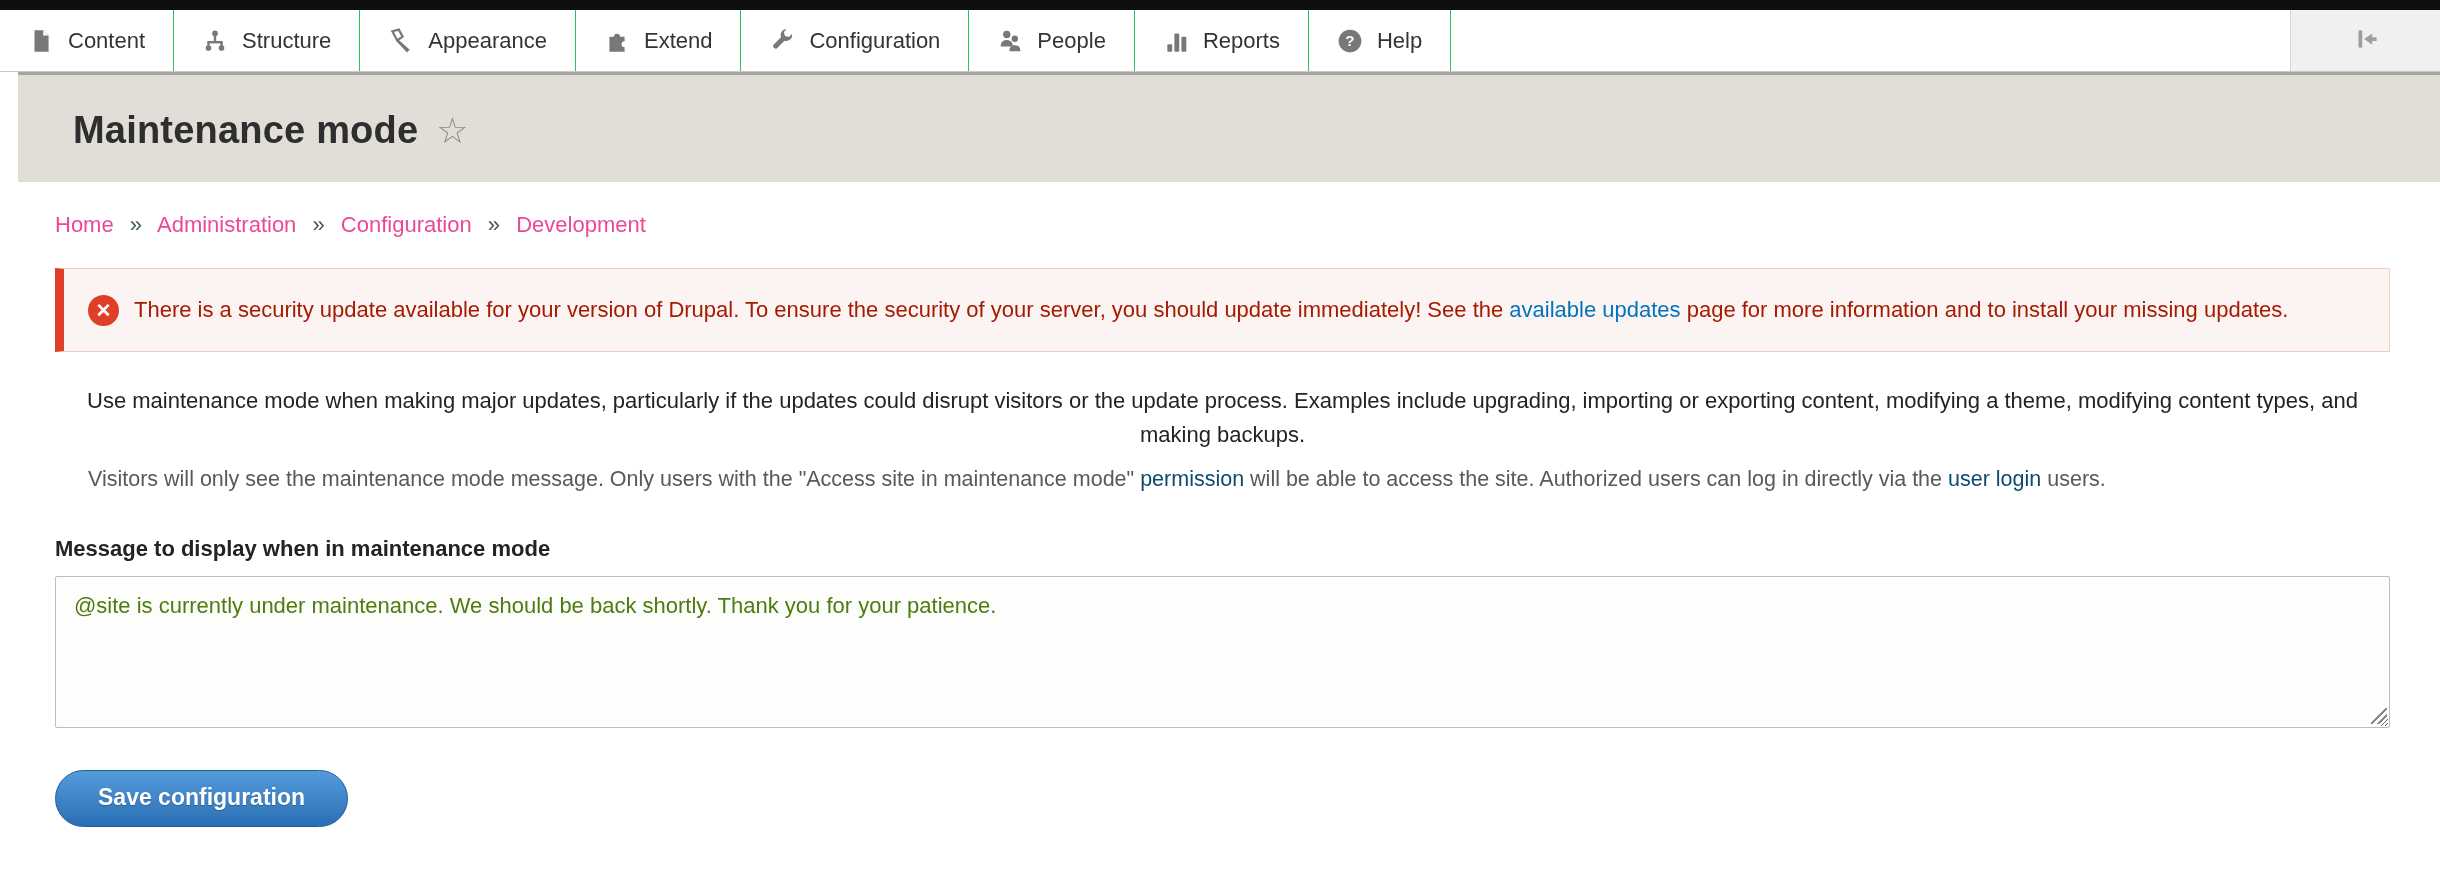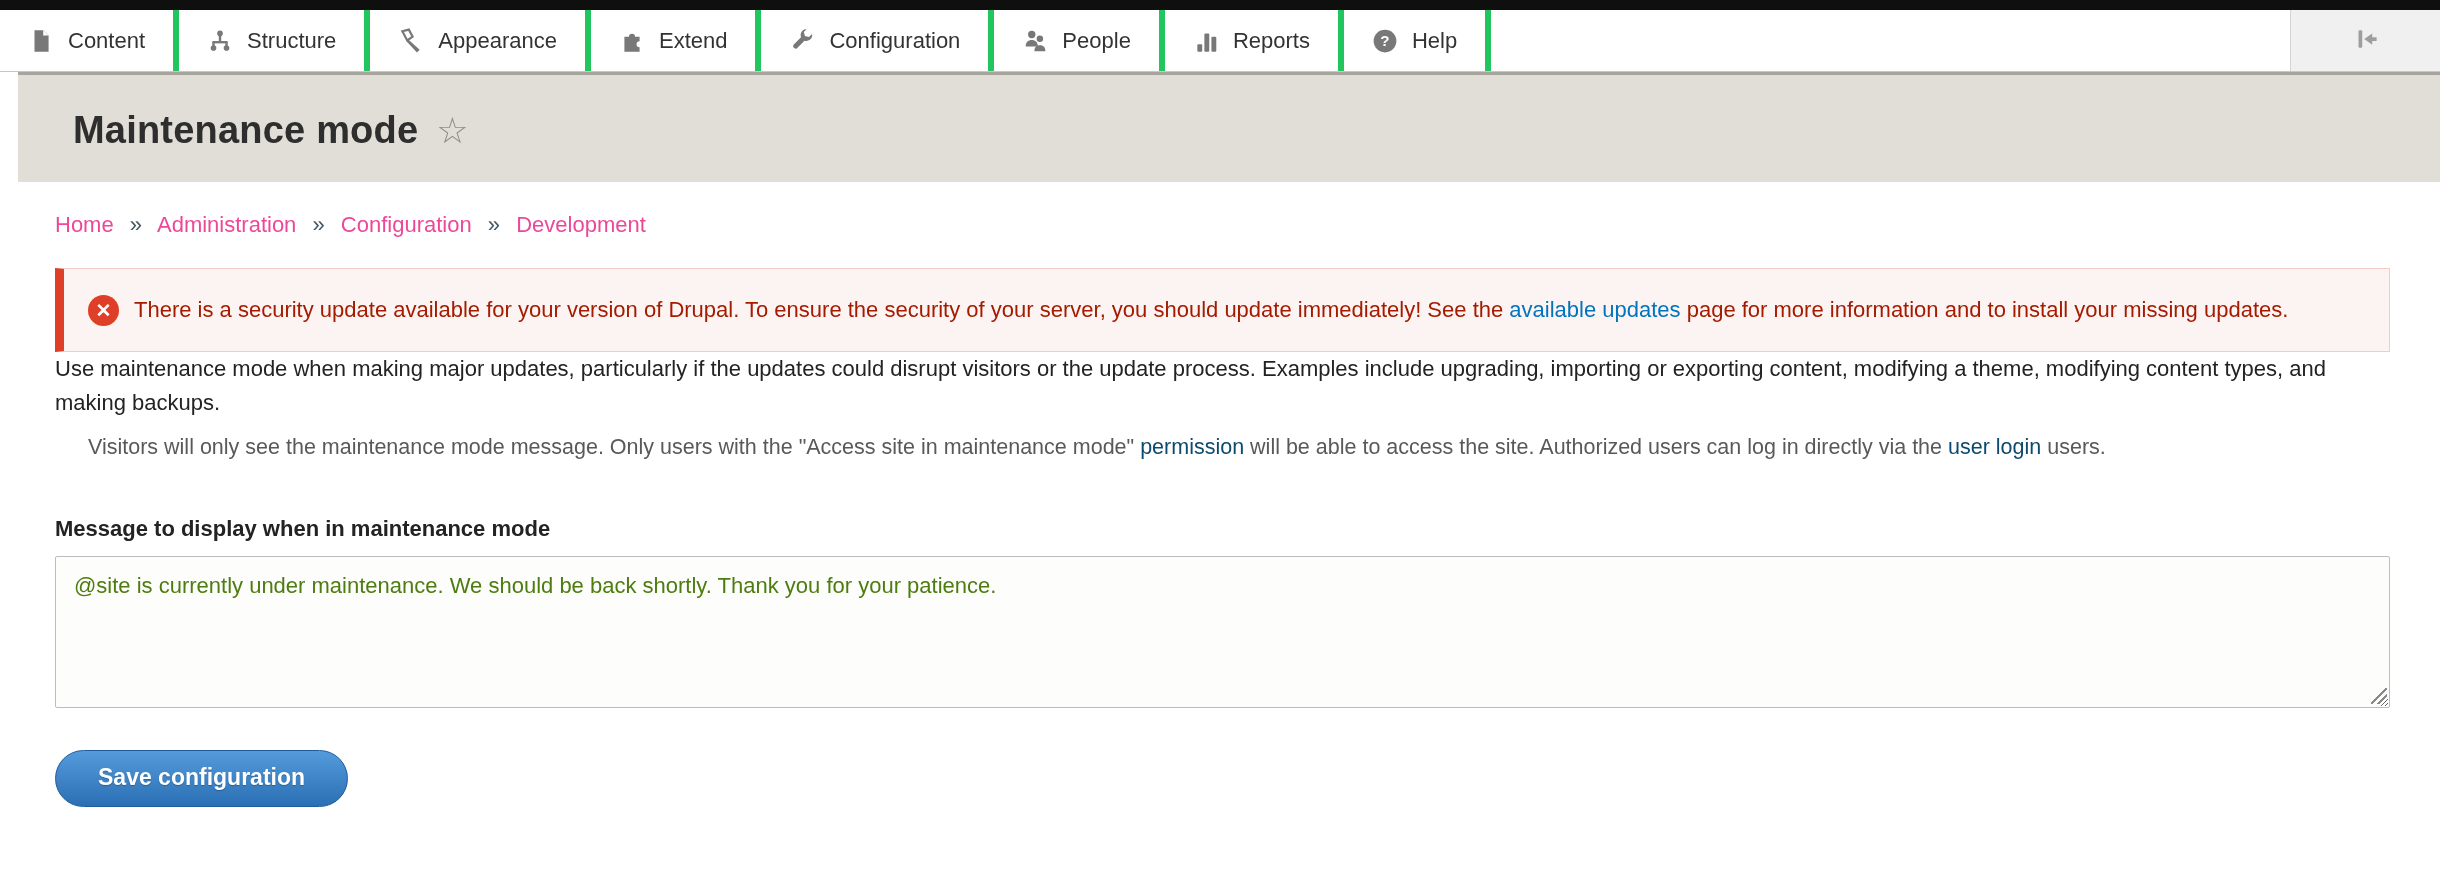--- a/index.html
+++ b/index.html
@@ -14,21 +14,21 @@
   
   .black-bar { height: 10px; background: #0f0f0f; }
 
   
   .toolbar {
     display: flex; align-items: stretch; height: 62px;
     background: #fff; border-bottom: 1px solid #c8c8c2;
   }
   .toolbar-tab {
     display: flex; align-items: center; gap: 14px;
-    padding: 12px 28px; border-right: 6px solid #22c55e;
+    padding: 12px 28px; border-right: 1px solid #22c55e;
     font-size: 22px; color: #333; cursor: pointer; white-space: nowrap;
   }
   .toolbar-tab svg { display: block; }
   .toolbar-spacer { flex: 1; }
   .toolbar-toggle {
     width: 150px; display: flex; align-items: center; justify-content: center;
     background: #f0f0f0; border-left: 1px solid #d4d4d4; cursor: pointer;
   }
 
   
@@ -59,37 +59,37 @@
   }
   .err-icon {
     position: absolute; left: 24px; top: 26px;
     width: 31px; height: 31px; border-radius: 50%;
     background: #df3e28; color: #fff;
     display: flex; align-items: center; justify-content: center;
     font-size: 19px; font-weight: bold;
   }
   .messages-error a { color: #0074bd; text-decoration: none; cursor: pointer; }
 
-  .intro { font-size: 22px; line-height: 1.55; color: #232323; max-width: 2340px; }
+  .intro { margin-top: 32px; font-size: 22px; line-height: 1.55; color: #232323; max-width: 2340px; text-align: center; }
 
   .form-item-checkbox {
     margin-top: 34px; display: flex; align-items: center; gap: 11px;
     font-size: 22px; color: #232323;
   }
   .form-item-checkbox input[type="checkbox"] {
     width: 20px; height: 20px; margin: 0; accent-color: #fff;
     border: 1px solid #b5b5b5; border-radius: 4px; appearance: none; background: #fff;
     box-shadow: inset 0 1px 2px rgba(0,0,0,.08);
   }
   .description {
     margin: 11px 0 0 33px; font-size: 21.5px; color: #595959; line-height: 1.5;
   }
   .description a { color: #0c4a6e; text-decoration: none; cursor: pointer; }
 
-  .message-label { margin-top: 52px; font-weight: bold; font-size: 22px; color: #232323; }
+  .message-label { margin-top: 40px; font-weight: bold; font-size: 22px; color: #232323; }
 
   .textarea-wrap { margin-top: 14px; position: relative; }
   textarea {
     display: block; width: 100%; height: 152px;
     border: 1px solid #bdbdbd; border-radius: 2px;
     background: #fdfdfb; color: #4d7c0f;
     font-family: "Liberation Sans", sans-serif; font-size: 22px;
     padding: 14px 18px; resize: vertical; outline: none; line-height: 1.4;
   }
   .resize-grip {

